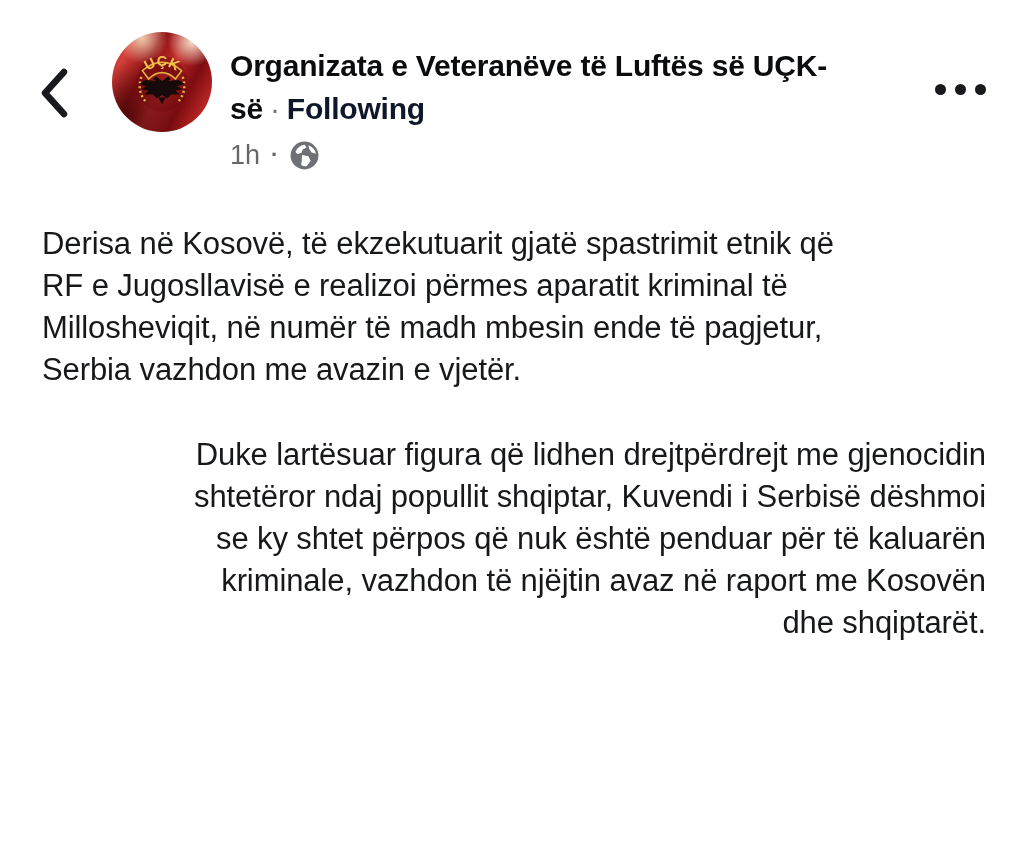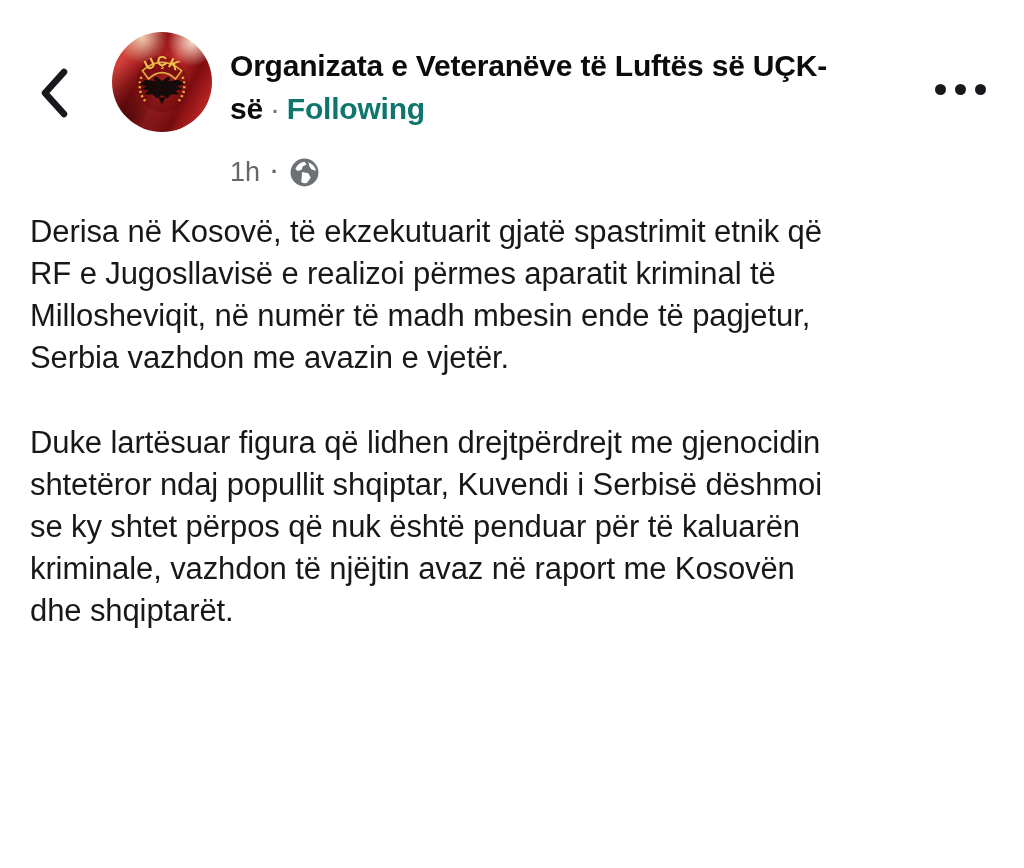--- a/index.html
+++ b/index.html
@@ -36,51 +36,51 @@
   .header-text {
     position: absolute; left: 230px; top: 44px; width: 648px;
   }
   .page-title {
     margin: 0;
     font-size: 30px; line-height: 43px; font-weight: 700;
     color: #0b0c0e; letter-spacing: -0.2px;
   }
   .page-name { color: #0b0c0e; cursor: pointer; }
   .title-sep { color: #6f7378; font-weight: 400; padding: 0 7px; }
-  .following { color: #0f766e; cursor: pointer; }
+  .following { color: #0f172a; cursor: pointer; }
 
   .meta-row {
-    margin-top: 26px;
+    margin-top: 9px;
     display: flex; align-items: center; gap: 11px;
     font-size: 27px; color: #65676b; line-height: 32px;
   }
   .meta-dot { font-weight: 700; font-size: 22px; color: #65676b; }
 
   .menu-button {
     position: absolute; right: 32px; top: 78px;
     background: none; border: none; padding: 6px; cursor: pointer;
     display: flex; align-items: center; gap: 9px;
   }
   .menu-button .dot {
     width: 11px; height: 11px; border-radius: 50%;
     background: #17191c; display: block;
   }
 
   
   .post {
     position: absolute; left: 30px; top: 211px; right: 26px;
   }
   .para {
-    margin: 0;
+    margin: 12px;
     font-size: 31px; line-height: 42px;
     color: #17181a;
     white-space: pre-line;
     letter-spacing: -0.1px;
   }
-  .para + .para { margin-top: 43px; }
+  .para + .para { margin-top: 43px; text-align: right; }
 </style>
 </head>
 <body>
 
 <div class="screen">
 
   <div class="header">
 
     <button class="back-button">
       <span>

